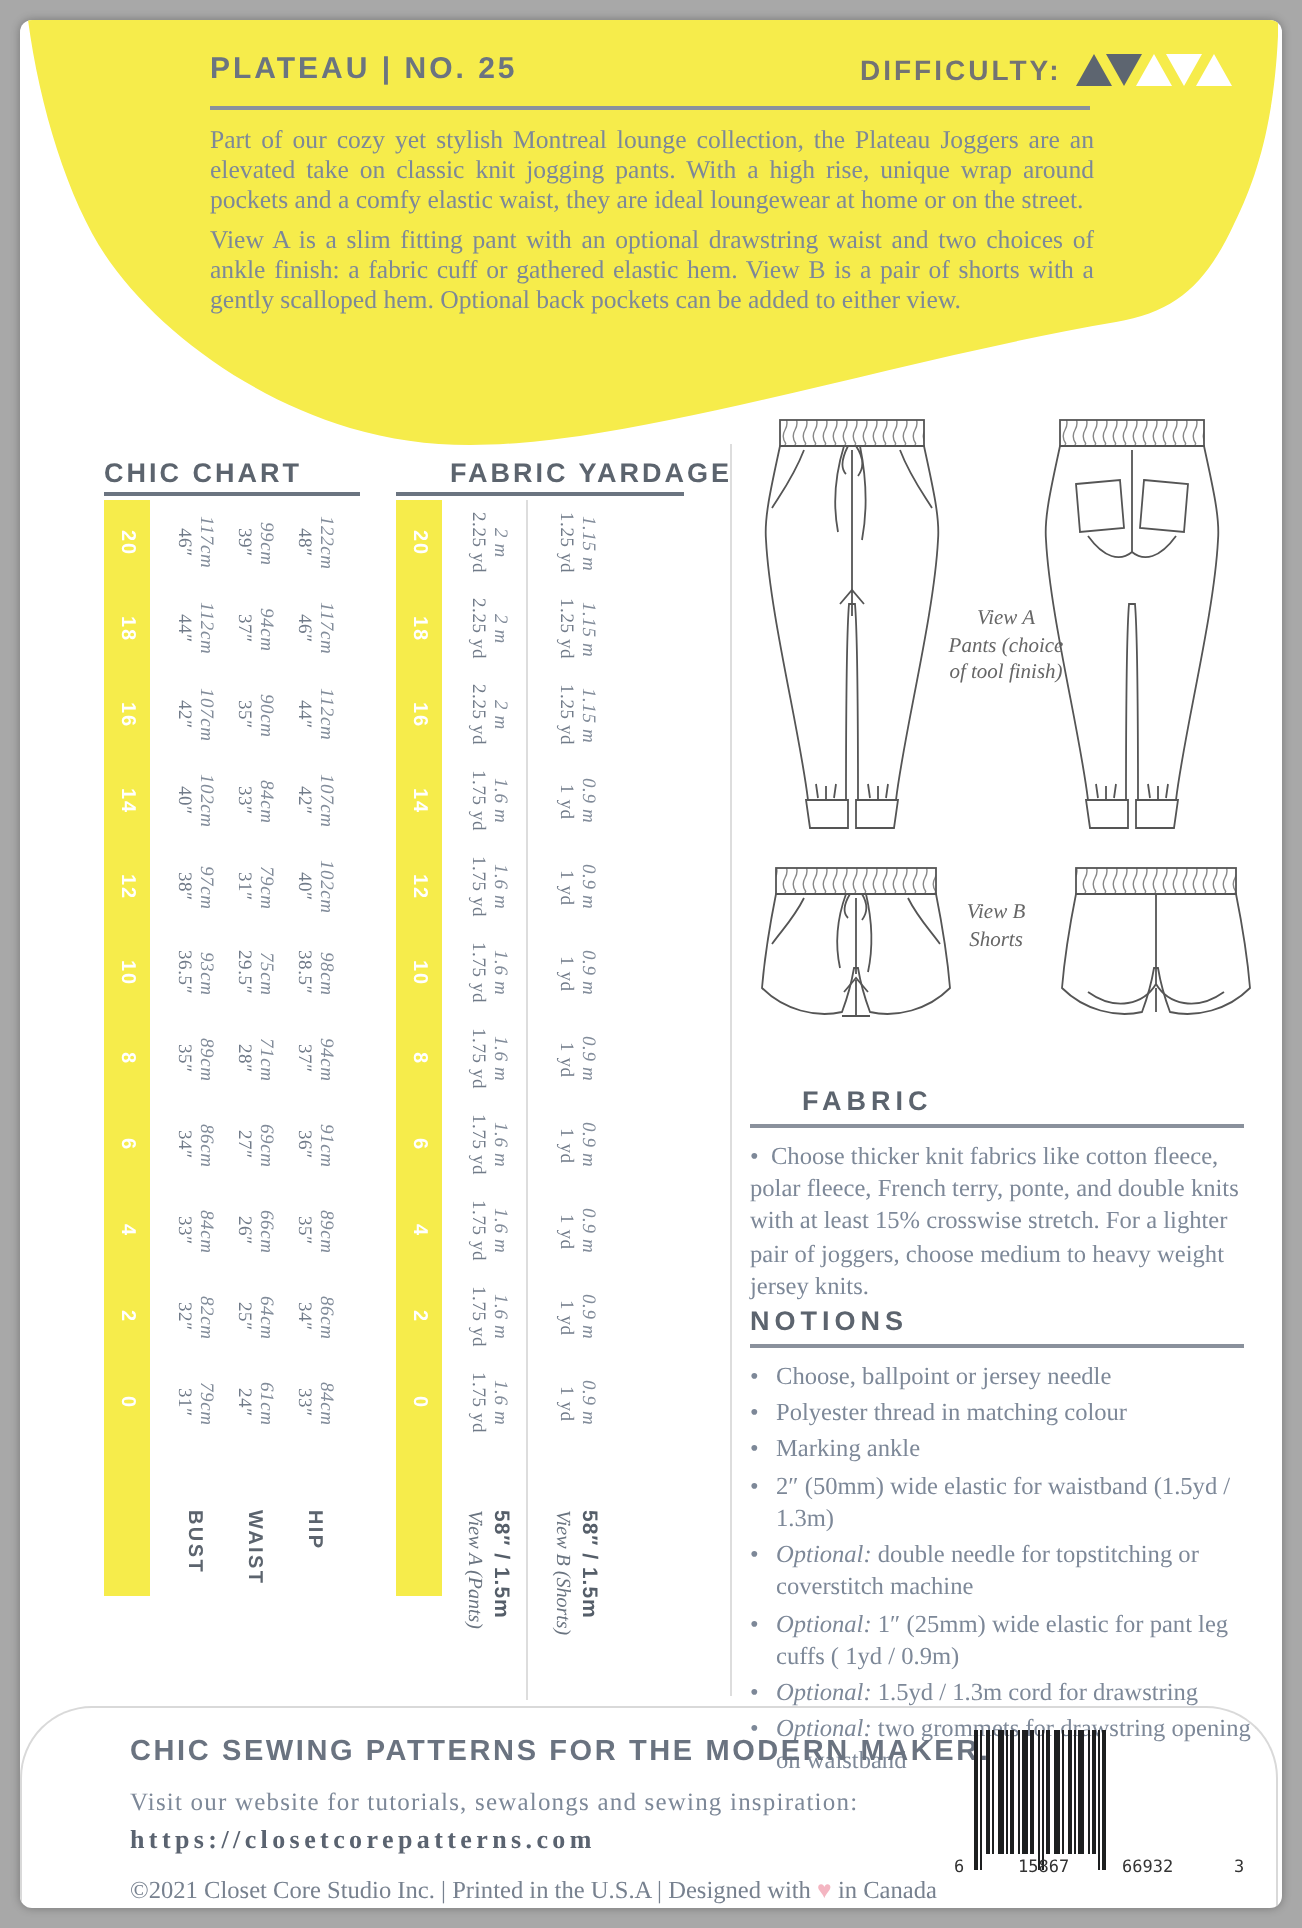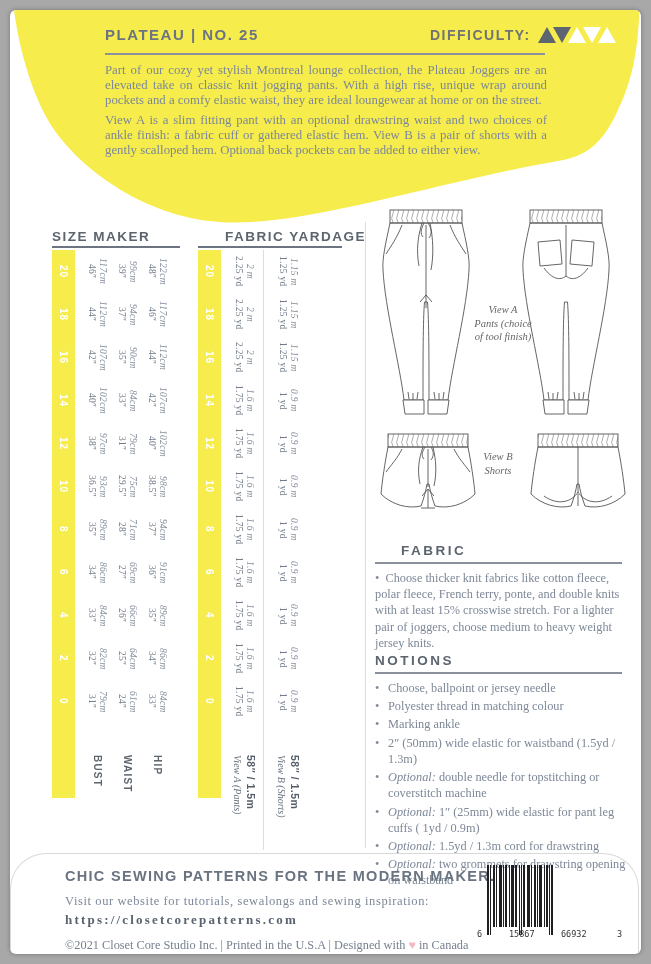--- a/index.html
+++ b/index.html
@@ -77,21 +77,21 @@
         <span class="tri tri-down tri-dark"></span>
         <span class="tri tri-up"></span>
         <span class="tri tri-down"></span>
         <span class="tri tri-up"></span>
       </span>
   </div>
   <div class="abs hdr-rule"></div>
   <div id="para1" class="abs para">Part of our cozy yet stylish Montreal lounge collection, the Plateau Joggers are an elevated take on classic knit jogging pants. With a high rise, unique wrap around pockets and a comfy elastic waist, they are ideal loungewear at home or on the street.</div>
   <div id="para2" class="abs para">View A is a slim fitting pant with an optional drawstring waist and two choices of ankle finish: a fabric cuff or gathered elastic hem. View B is a pair of shorts with a gently scalloped hem. Optional back pockets can be added to either view.</div>
 
-  <div class="abs sec-title" style="left:42px;top:219px;">SIZE MAKER</div>
+  <div class="abs sec-title" style="left:42px;top:219px;">CHIC CHART</div>
   <div class="abs sec-rule" style="left:42px;top:236px;width:128px;"></div>
   <div class="abs sec-title" style="left:188px;top:219px;padding-left:27px;">FABRIC YARDAGE</div>
   <div class="abs sec-rule" style="left:188px;top:236px;width:144px;"></div>
 
   <div class="tbl" style="left:42px;top:240px;">
     <div class="strip" id="size-strip">
         <div class="size-cell">
           <span class="size-num">20</span>
         </div>
         <div class="size-cell">

